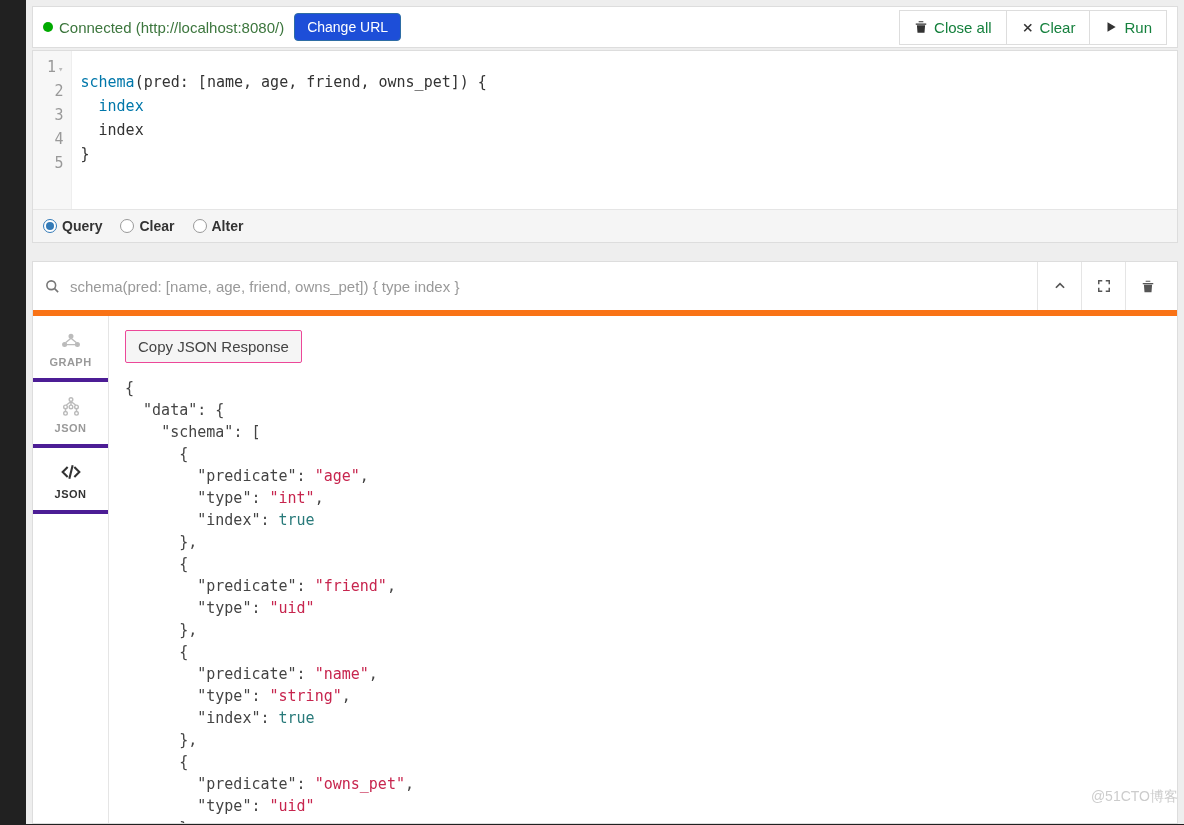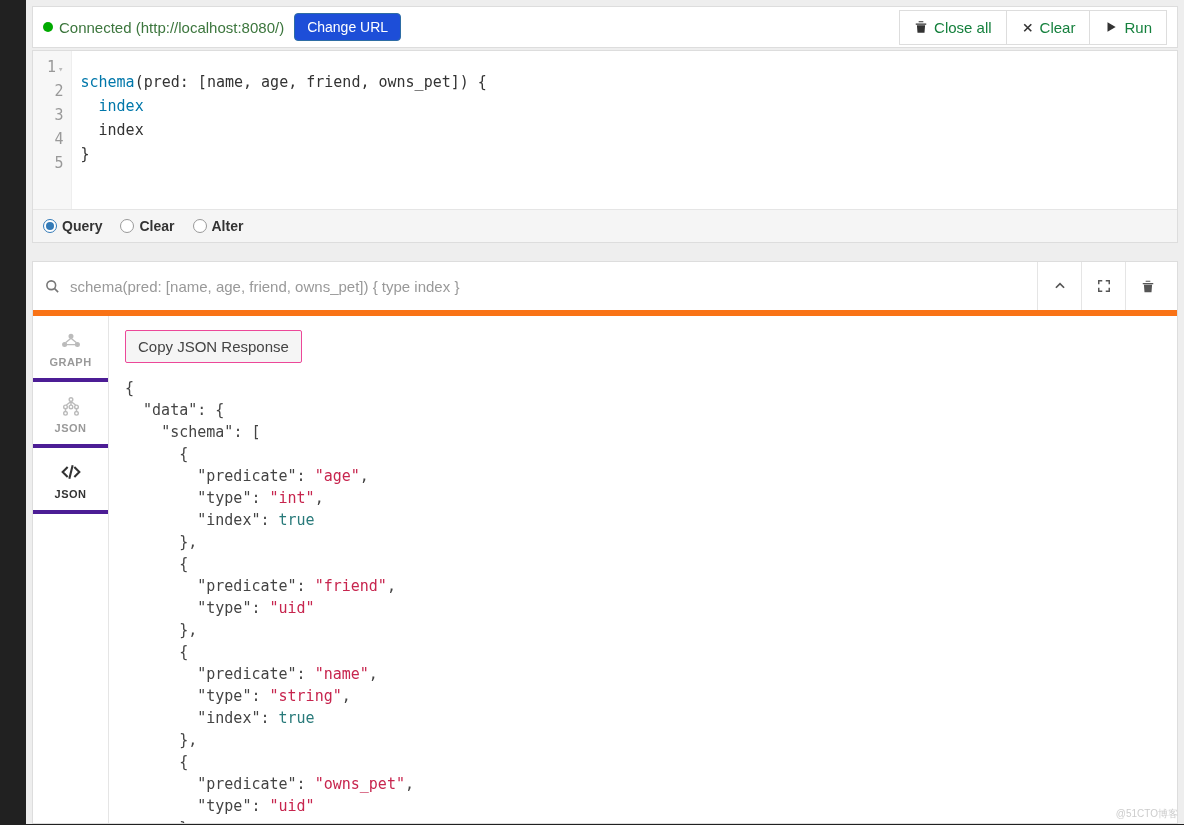--- a/index.html
+++ b/index.html
@@ -32,21 +32,21 @@
 .result-body{display:flex;flex:1;min-height:0}
 .side-tabs{width:76px;border-right:1px solid #e5e5e5;text-align:center}
 .stab{border-bottom:4px solid #4c1d95;padding:12px 4px 10px;cursor:pointer;color:#999}
 .stab.active{color:#333}
 .stab .ico{font-size:20px;height:24px;display:flex;align-items:center;justify-content:center;margin-bottom:4px}
 .stab .lbl{font-size:11px;font-weight:700;letter-spacing:.5px}
 .json-pane{flex:1;padding:14px 16px;overflow:auto}
 .copy-btn{border:1px solid #ec4899;background:#f5f5f5;color:#444;padding:7px 12px;font-size:15px;border-radius:2px;cursor:pointer;margin-bottom:14px}
 pre.json{font-family:Menlo,Consolas,monospace;font-size:15px;line-height:22px;white-space:pre;color:#444}
 .s{color:#c7254e}.b{color:#297a7a}.p{color:#444}
-.watermark{position:fixed;right:6px;bottom:4px;color:#ccc;font-size:10px}
+.watermark{position:fixed;right:6px;bottom:19px;color:#ccc;font-size:14px}
 svg{display:block}
 </style>
 </head>
 <body>
 
 <div class="app">
   <div class="topbar">
     <span class="status-dot"></span>
     <span class="conn-text">Connected (http://localhost:8080/)</span>
     <button class="btn btn-primary">Change URL</button>

